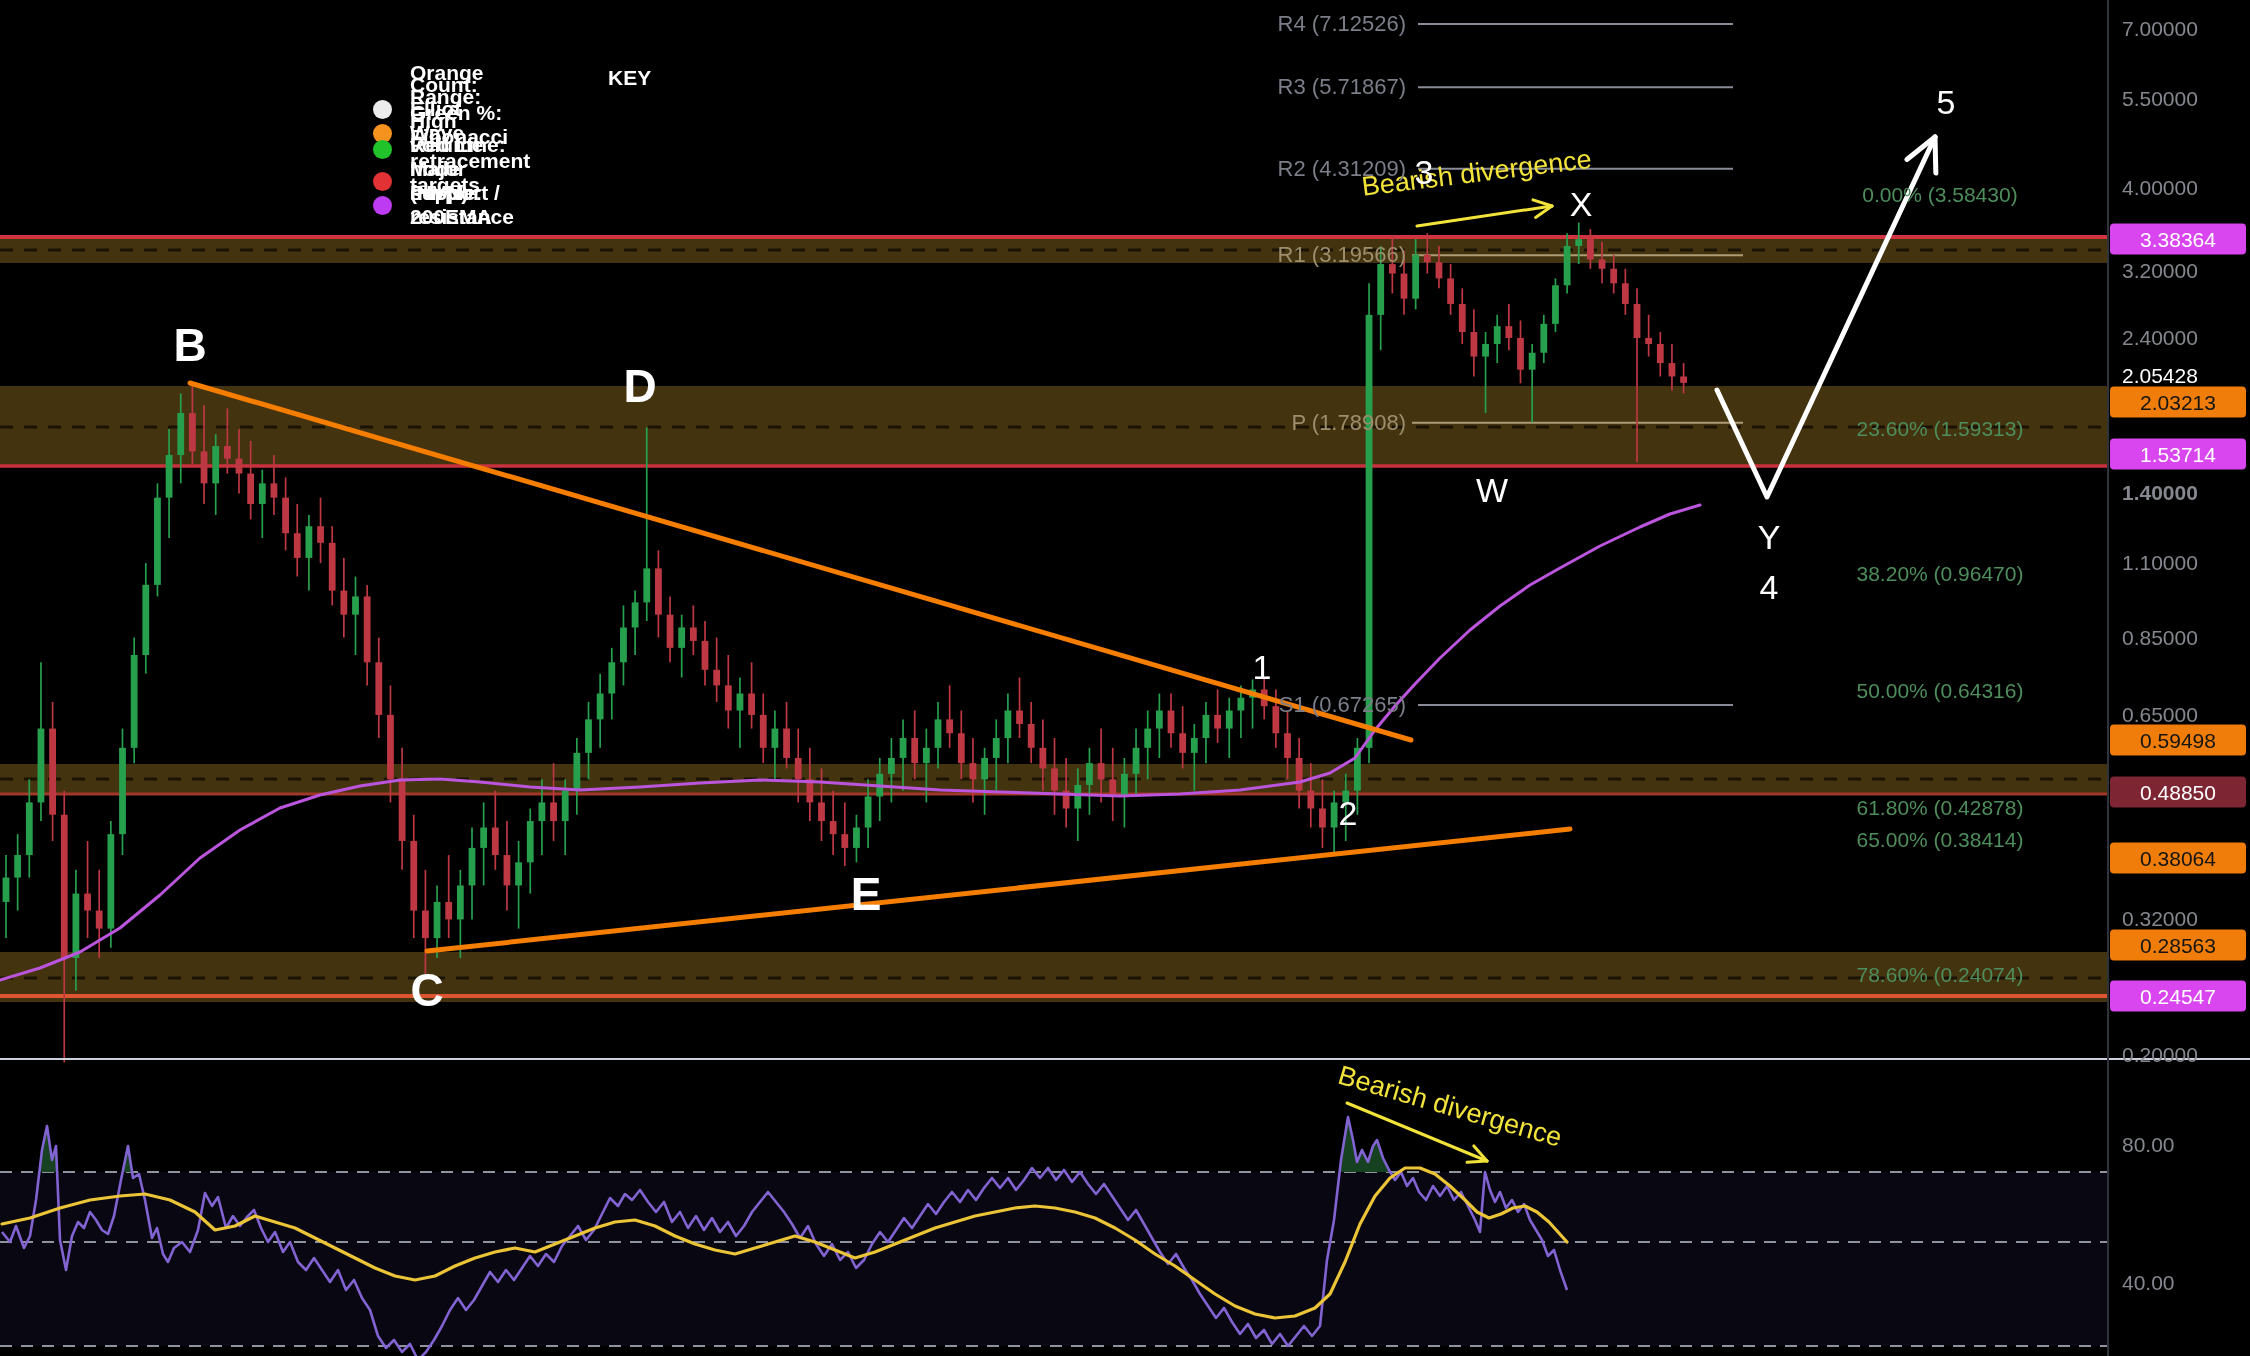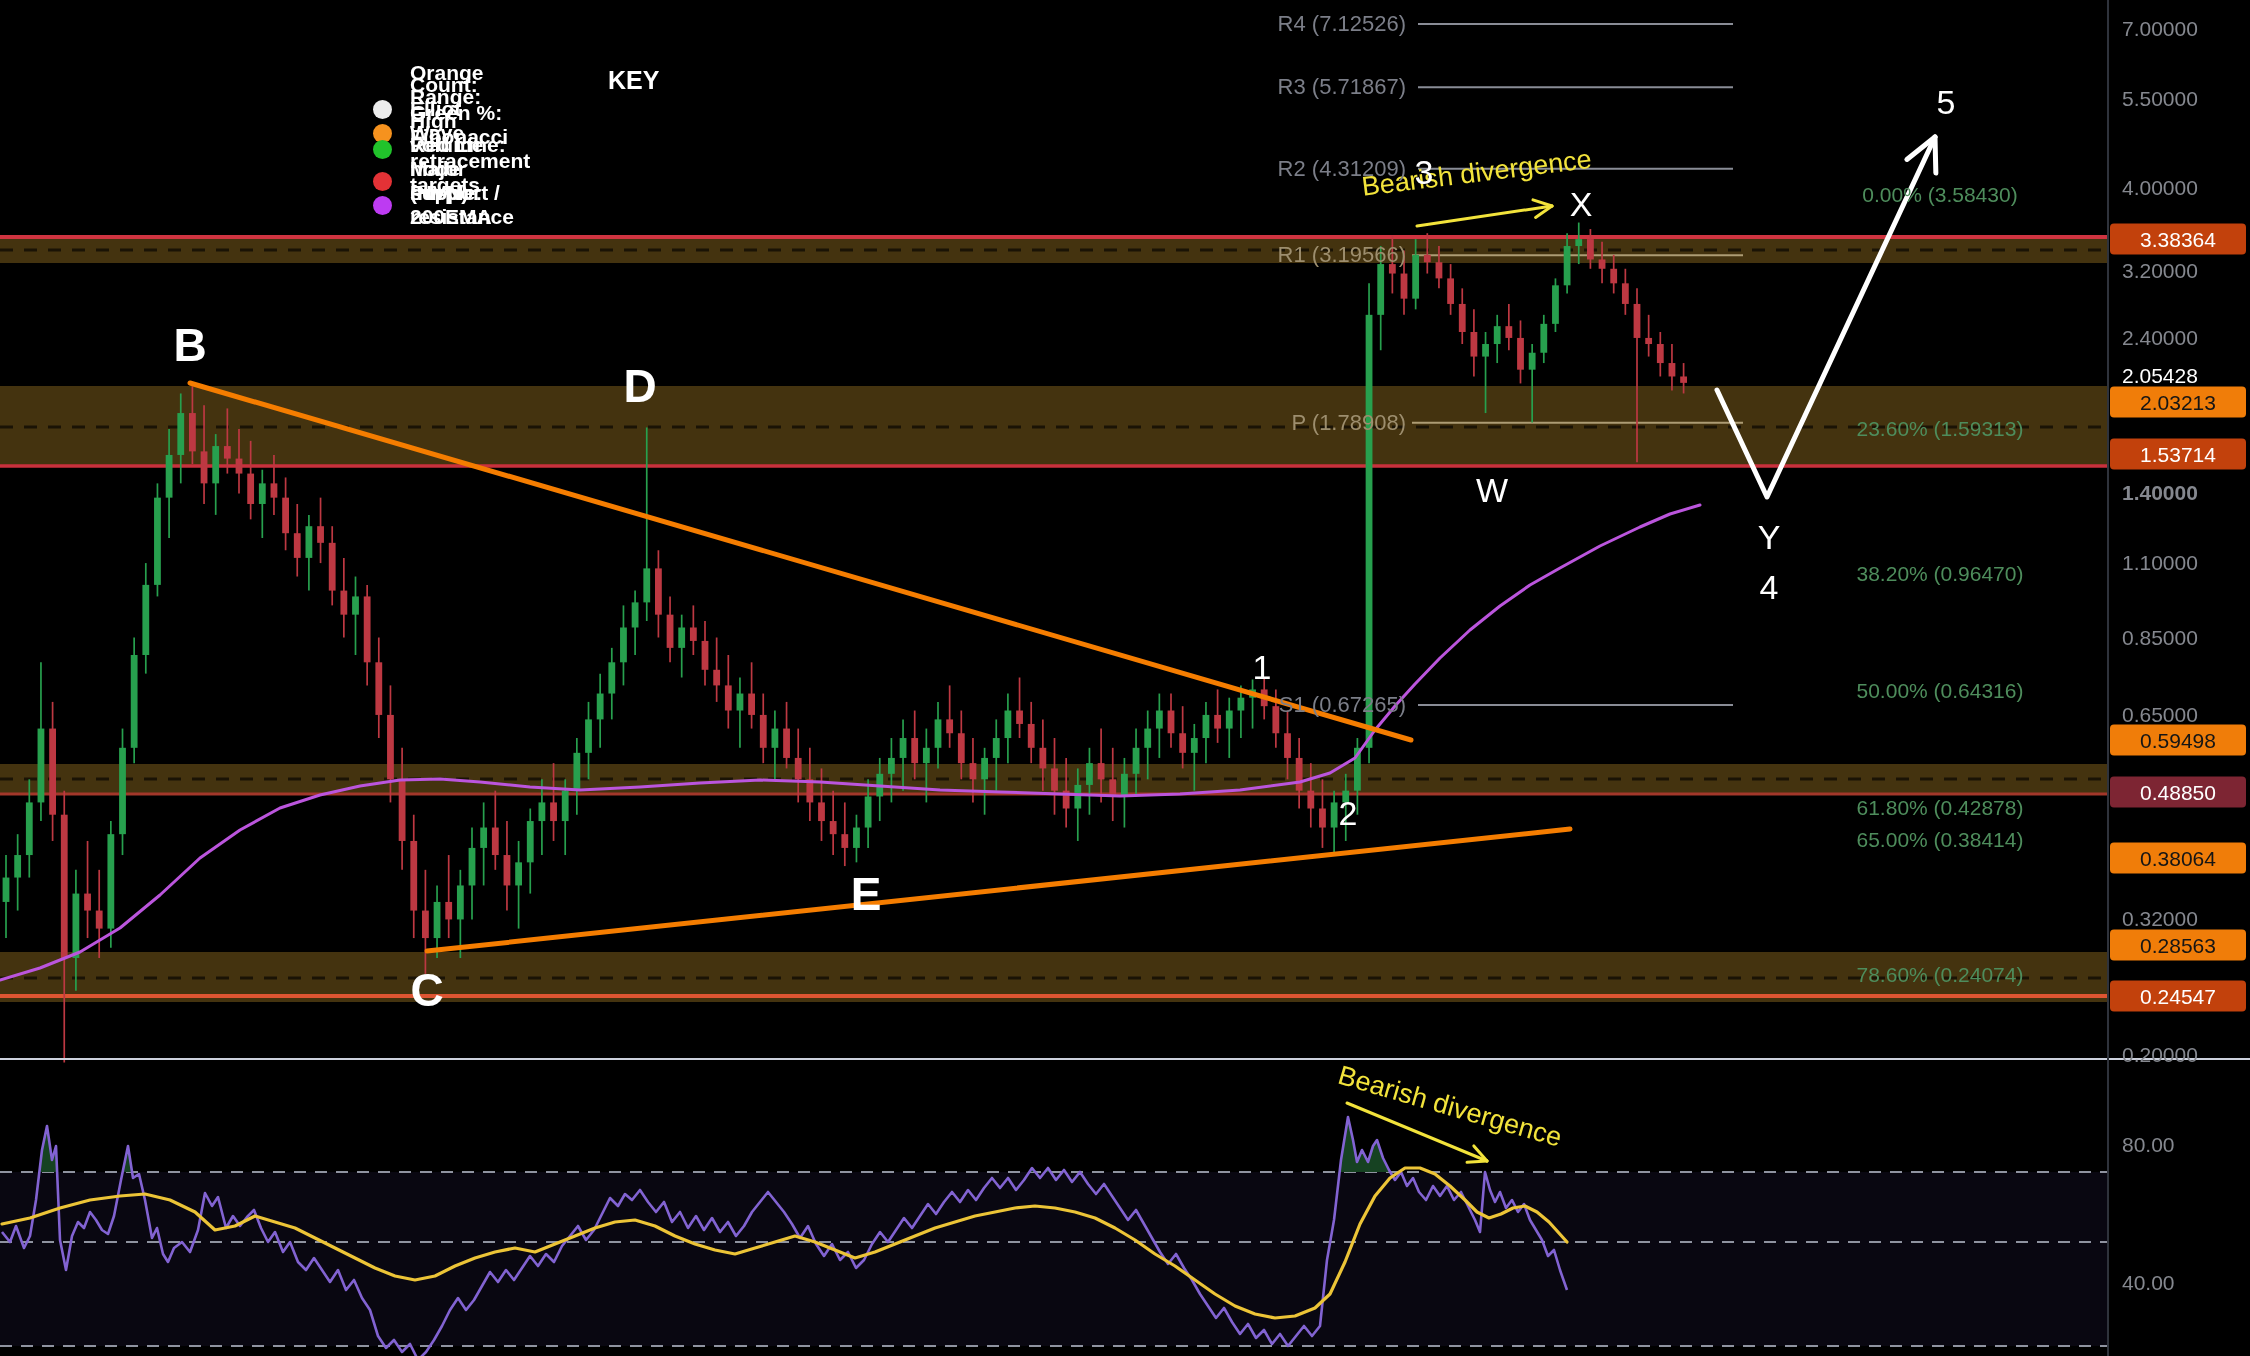--- a/index.html
+++ b/index.html
@@ -9,28 +9,28 @@
   #labels{position:absolute;left:0;top:0;width:2250px;height:1356px;pointer-events:none;}
   .lbl{position:absolute;white-space:nowrap;}
   .pivot{font-size:22px;color:#7b7e88;transform:translateY(-50%);}
   .pivot.tan{color:#9d8e6e;}
   .fib{font-size:21px;color:#4e8d5c;transform:translate(-50%,-50%);}
   .ew{color:#fff;font-size:34px;font-weight:400;transform:translate(-50%,-50%);}
   .ew.big{font-size:46px;font-weight:700;}
   .tick{font-size:21px;color:#85888f;left:2122px;transform:translateY(-50%);}
   .badge{left:2110px;width:136px;height:31px;border-radius:4px;color:#fff;font-size:21px;
          text-align:center;line-height:31px;transform:translateY(-50%);}
-  .badge.red{background:#c2410c;}
+  .badge.red{background:#d946ef;}
   .badge.darkred{background:#7d2533;}
   .badge.orange{background:#f07d09;color:#151515;}
   .badge.plain{background:none;color:#fff;left:2122px;width:auto;text-align:center;}
   .anno{position:absolute;color:#f2e33b;font-size:27px;transform-origin:0 0;}
   
   #key-legend{position:absolute;left:373px;top:66px;}
-  #key-title{position:absolute;left:235px;top:0px;color:#fff;font-size:25px;font-weight:700;}
+  #key-title{position:absolute;left:235px;top:0px;color:#fff;font-size:21px;font-weight:700;}
   .key-row{position:absolute;left:0;height:24px;display:flex;align-items:center;}
   .key-dot{width:19px;height:19px;border-radius:50%;margin-right:18px;flex:none;}
   .key-text{color:#fff;font-size:21px;font-weight:700;line-height:24px;}
 </style>
 </head>
 <body>
 
 <div id="root">
   <svg id="chart-canvas" width="2250" height="1356">
       <rect x="0" y="238" width="2107" height="25" fill="#44330f"></rect>

